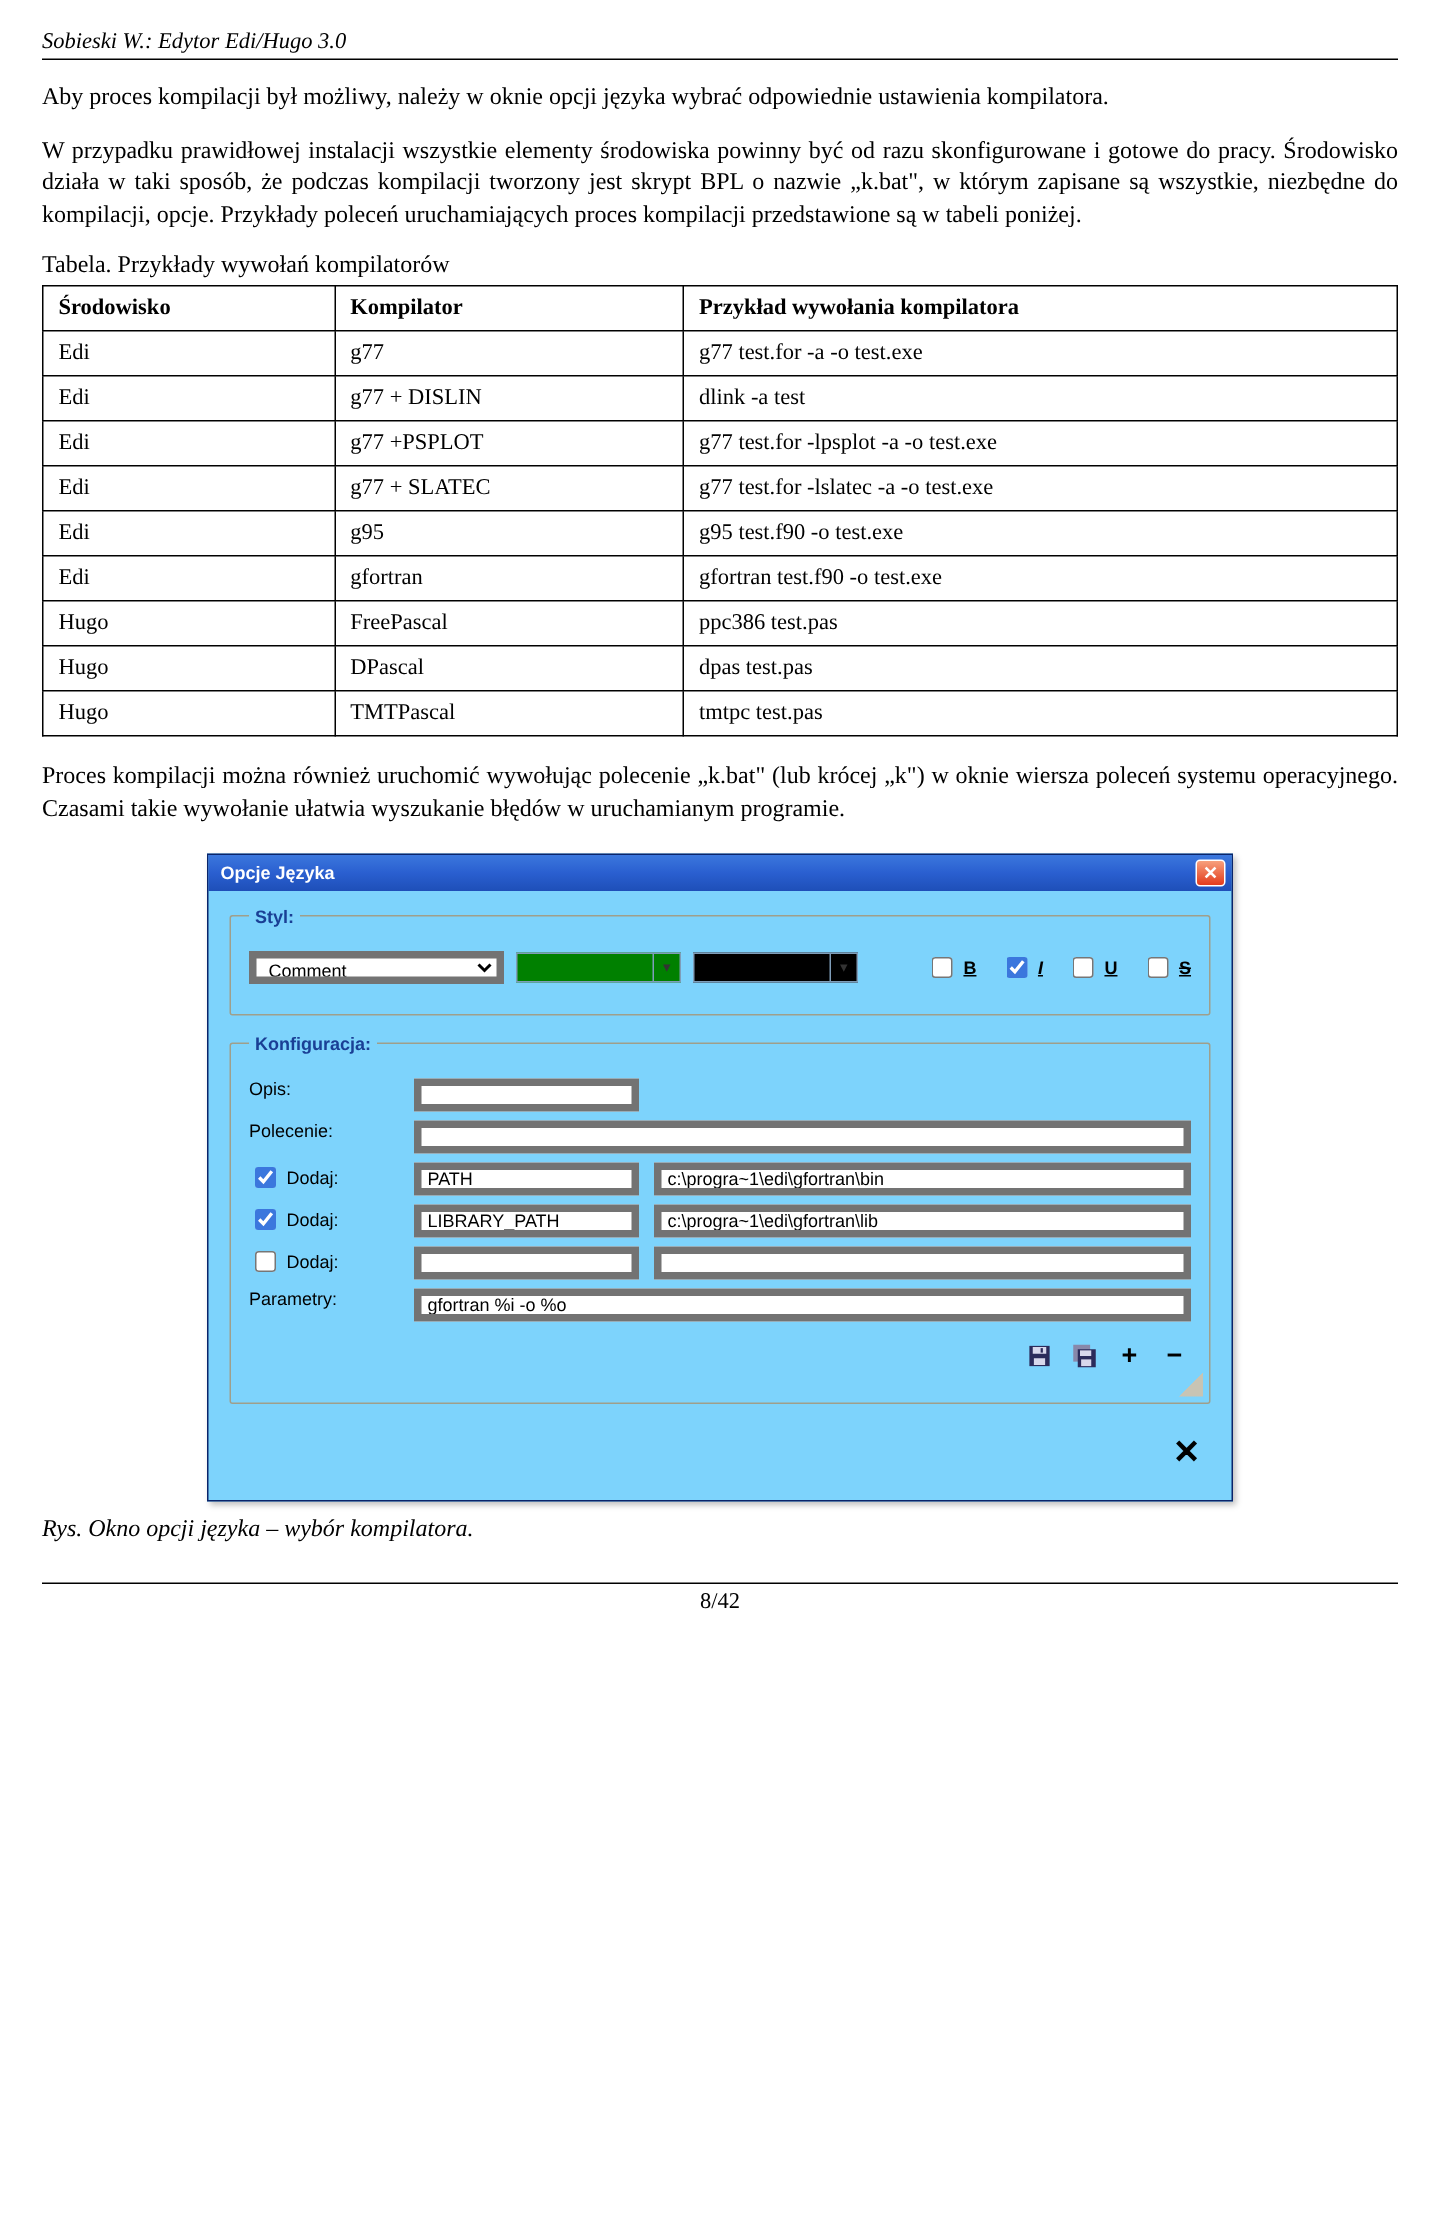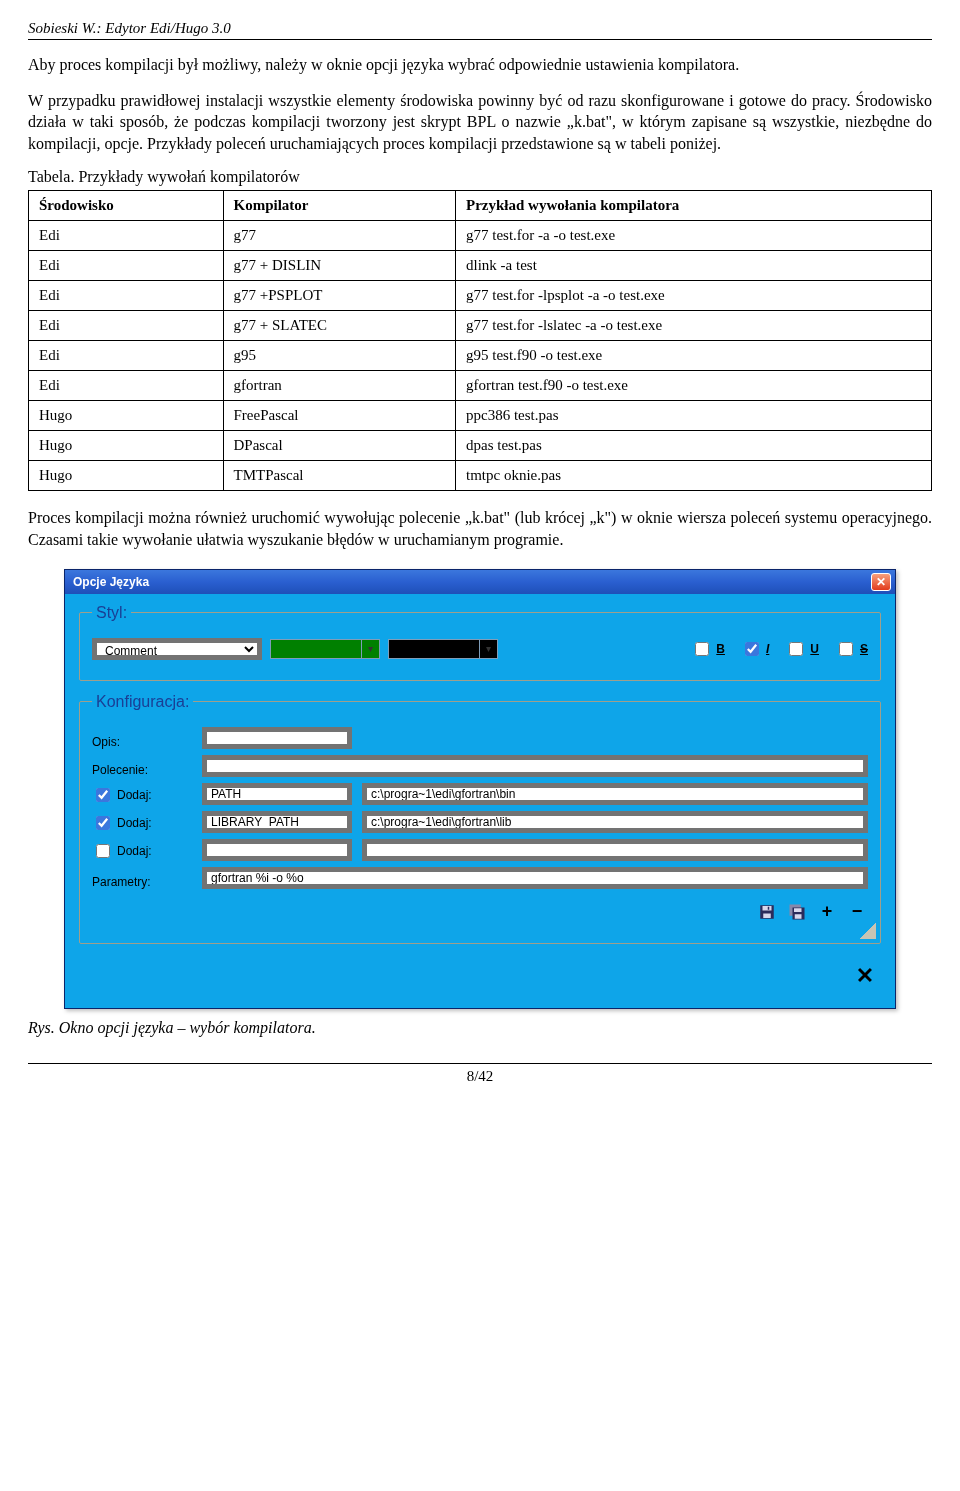--- a/index.html
+++ b/index.html
@@ -37,26 +37,26 @@
     border: 1px solid #000;
     padding: 6px 10px;
     text-align: left;
     vertical-align: top;
     font-size: 15px;
   }
   table.compilers th { font-weight: bold; }
 
   
   .dialog {
-    width: 832px;
+    width: 684px;
     margin: 18px auto 10px;
     font-family: Tahoma, Arial, sans-serif;
     font-size: 12px;
     border: 1px solid #0a246a;
-    background: #0ea5e9;
+    background: #7dd3fc;
     box-shadow: 2px 2px 4px rgba(0,0,0,.25);
   }
   .titlebar {
     display: flex;
     align-items: center;
     justify-content: space-between;
     padding: 3px 4px 3px 8px;
     background: linear-gradient(to bottom, #3b77dd 0%, #2a5fd0 50%, #1e4fb8 100%);
     color: #fff;
     font-weight: bold;
@@ -77,21 +77,22 @@
   fieldset.group {
     border: 1px solid #9f9f8b;
     border-radius: 2px;
     margin: 0 0 12px;
     padding: 10px 12px 14px;
     position: relative;
   }
   fieldset.group > legend {
     color: #1a3f95;
     padding: 0 4px;
-    font-size: 16px;
+    font-size: 12px;
+    font-weight: bold;
   }
   .row { display: flex; align-items: center; gap: 8px; margin: 6px 0; }
   select.xp, input.xp {
     font: inherit;
     border: 5px solid #737373;
     background: #fff;
     height: 22px;
     padding: 0 4px;
   }
   select.xp { width: 170px; }
@@ -105,21 +106,21 @@
     border-left: 1px solid #7f9db9;
     display: flex; align-items: center; justify-content: center;
   }
   .swatch .tri::after { content: "▾"; font-size: 10px; color: #333; }
   .swatch.green { background: #008000; }
   .swatch.black { background: #000; }
   .chk { display: inline-flex; align-items: center; gap: 4px; margin-left: 8px; }
   .chk input { width: 14px; height: 14px; accent-color: #3b77dd; }
   .chk .u { text-decoration: underline; font-weight: bold; }
 
-  .cfg-row { display: flex; align-items: flex-end; gap: 10px; margin: 6px 0; }
+  .cfg-row { display: flex; align-items: flex-start; gap: 10px; margin: 6px 0; }
   .cfg-label { width: 100px; }
   .cfg-col1 { width: 150px; }
   .cfg-col2 { flex: 1; }
   input.full { width: 100%; }
   input.col1w { width: 100%; }
   
   .sel {
     background: #316ac5; color: #fff;
   }
   .cb-list { display: flex; flex-direction: column; gap: 4px; margin-left: 0; }
@@ -225,21 +226,21 @@
         <td>ppc386 test.pas</td>
       </tr>
       <tr>
         <td>Hugo</td>
         <td>DPascal</td>
         <td>dpas test.pas</td>
       </tr>
       <tr>
         <td>Hugo</td>
         <td>TMTPascal</td>
-        <td>tmtpc oknie.pas</td>
+        <td>tmtpc test.pas</td>
       </tr>
     </tbody>
 </table>
 
 <div class="para">Proces kompilacji można również uruchomić wywołując polecenie „k.bat" (lub krócej „k") w oknie wiersza poleceń systemu operacyjnego. Czasami takie wywołanie ułatwia wyszukanie błędów w uruchamianym programie.</div>
 
 <div class="dialog">
   <div class="titlebar">
     <span>Opcje Języka</span>
     <span class="close">

